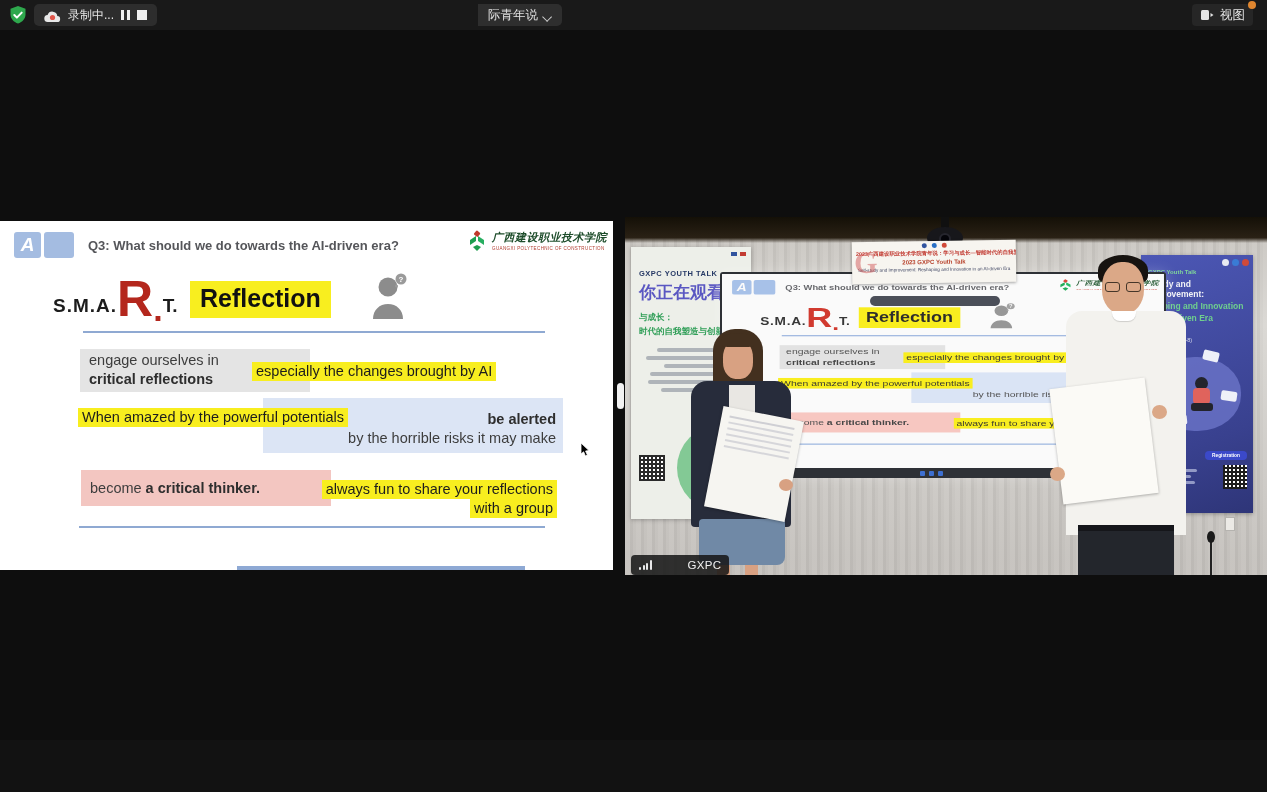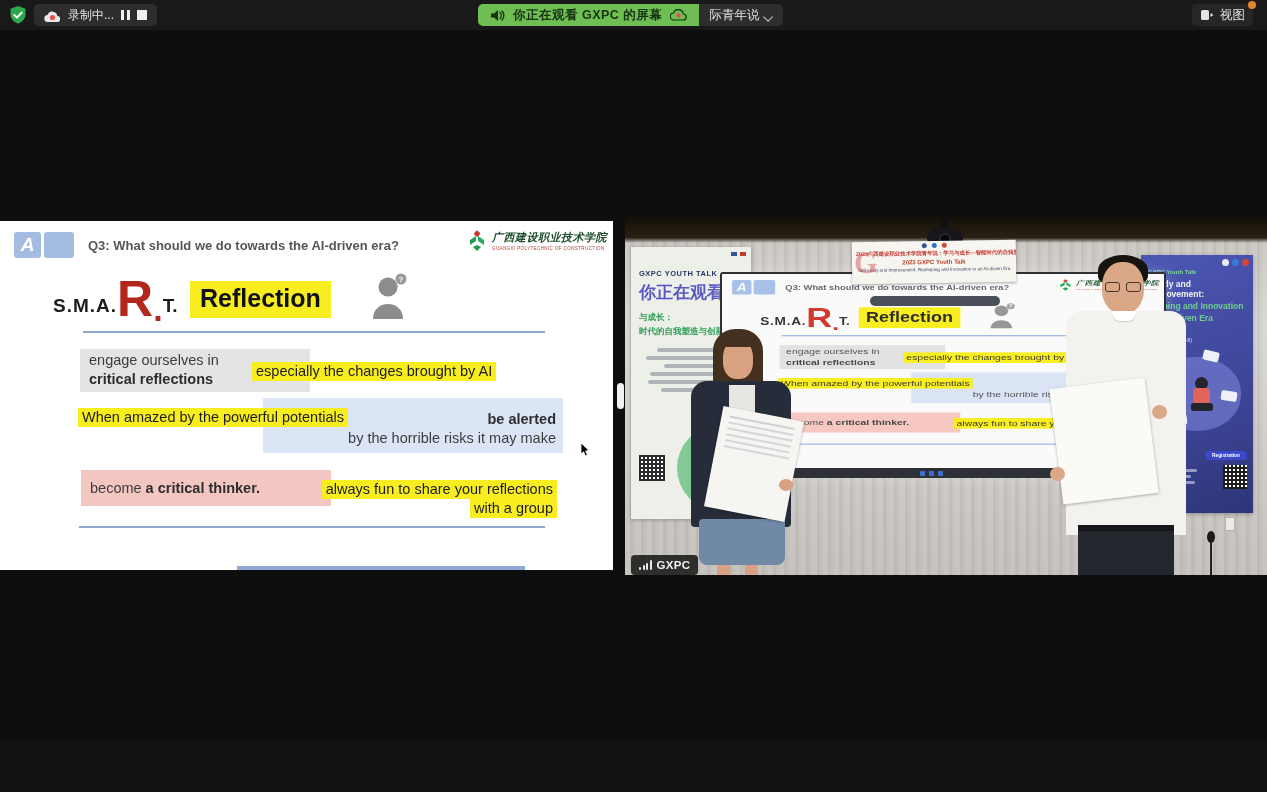--- a/index.html
+++ b/index.html
@@ -181,21 +181,21 @@
   .man .hand2 { position:absolute; left:112px; top:150px; width:15px; height:14px; background:#dba887; border-radius:50%; z-index:4; }
   .man .pants { position:absolute; left:38px; top:276px; width:96px; height:44px; background:#23262c; }
   .man .belt { position:absolute; left:38px; top:270px; width:96px; height:7px; background:#15161a; }
 
   .mic-stand { position:absolute; left:585px; top:322px; width:2px; height:36px; background:#222; z-index:7; }
   .mic-stand:before { content:""; position:absolute; left:-3px; top:-8px; width:8px; height:12px; background:#1a1a1a; border-radius:50%; }
   .outlet { position:absolute; left:600px; top:300px; width:10px; height:14px; background:#eceae6; border:1px solid #b5b3af; z-index:2; }
 
   .vid-label { position:absolute; left:6px; top:338px; height:20px; background:rgba(20,20,20,.85); border-radius:4px;
                display:flex; align-items:center; gap:5px; padding:0 8px; z-index:10; }
-  .vid-label .txt { color:#f0f0f0; font-size:11.5px; font-weight:bold; letter-spacing:.3px; }
+  .vid-label .txt { color:#f0f0f0; font-size:11.5px; font-weight:normal; letter-spacing:.3px;margin-left:31px; }
   .sig-bars { display:flex; align-items:flex-end; gap:1.5px; height:10px; }
   .sig-bars i { width:2px; background:#e8e8e8; display:block; border-radius:1px; }
 
   
   .toolbar { position:absolute; left:0; top:740px; width:1267px; height:52px; background:#121212; }
 </style>
 </head>
 <body>
 
 <div id="app">
@@ -215,31 +215,20 @@
         </svg>
       </span>
       <span class="txt">录制中...</span>
       <span class="pause-glyph">
           <i></i>
           <i></i>
         </span>
       <span class="stop-glyph"></span>
     </div>
     <div class="watch-banner">
-      <div class="watch-green">
-        <svg width="15" height="13" viewBox="0 0 15 13">
-          <path d="M1 4.5h3L8 1v11L4 8.5H1z" fill="#163312"></path>
-          <path d="M10 3.5a4.3 4.3 0 0 1 0 6M12 2a6.5 6.5 0 0 1 0 9" stroke="#163312" stroke-width="1.4" fill="none" stroke-linecap="round"></path>
-        </svg>
-        <span class="txt">你正在观看 GXPC 的屏幕</span>
-        <svg width="17" height="12" viewBox="0 0 17 12">
-          <path d="M4 11a3.5 3.5 0 0 1-.4-7A5 5 0 0 1 13.3 5 3 3 0 0 1 13 11z" fill="none" stroke="#163312" stroke-width="1.2"></path>
-          <circle cx="8.5" cy="6.5" r="2.2" fill="#e0554a"></circle>
-        </svg>
-      </div>
       <div class="view-opts">
         <span class="txt">际青年说</span>
         <span class="chev down"></span>
       </div>
     </div>
     <div class="view-btn">
       <svg width="14" height="12" viewBox="0 0 14 12">
         <rect x="1" y="1" width="8" height="10" rx="1.5" fill="#e3e3e3"></rect>
         <path d="M10.5 4l3 2-3 2z" fill="#e3e3e3"></path>
       </svg>

